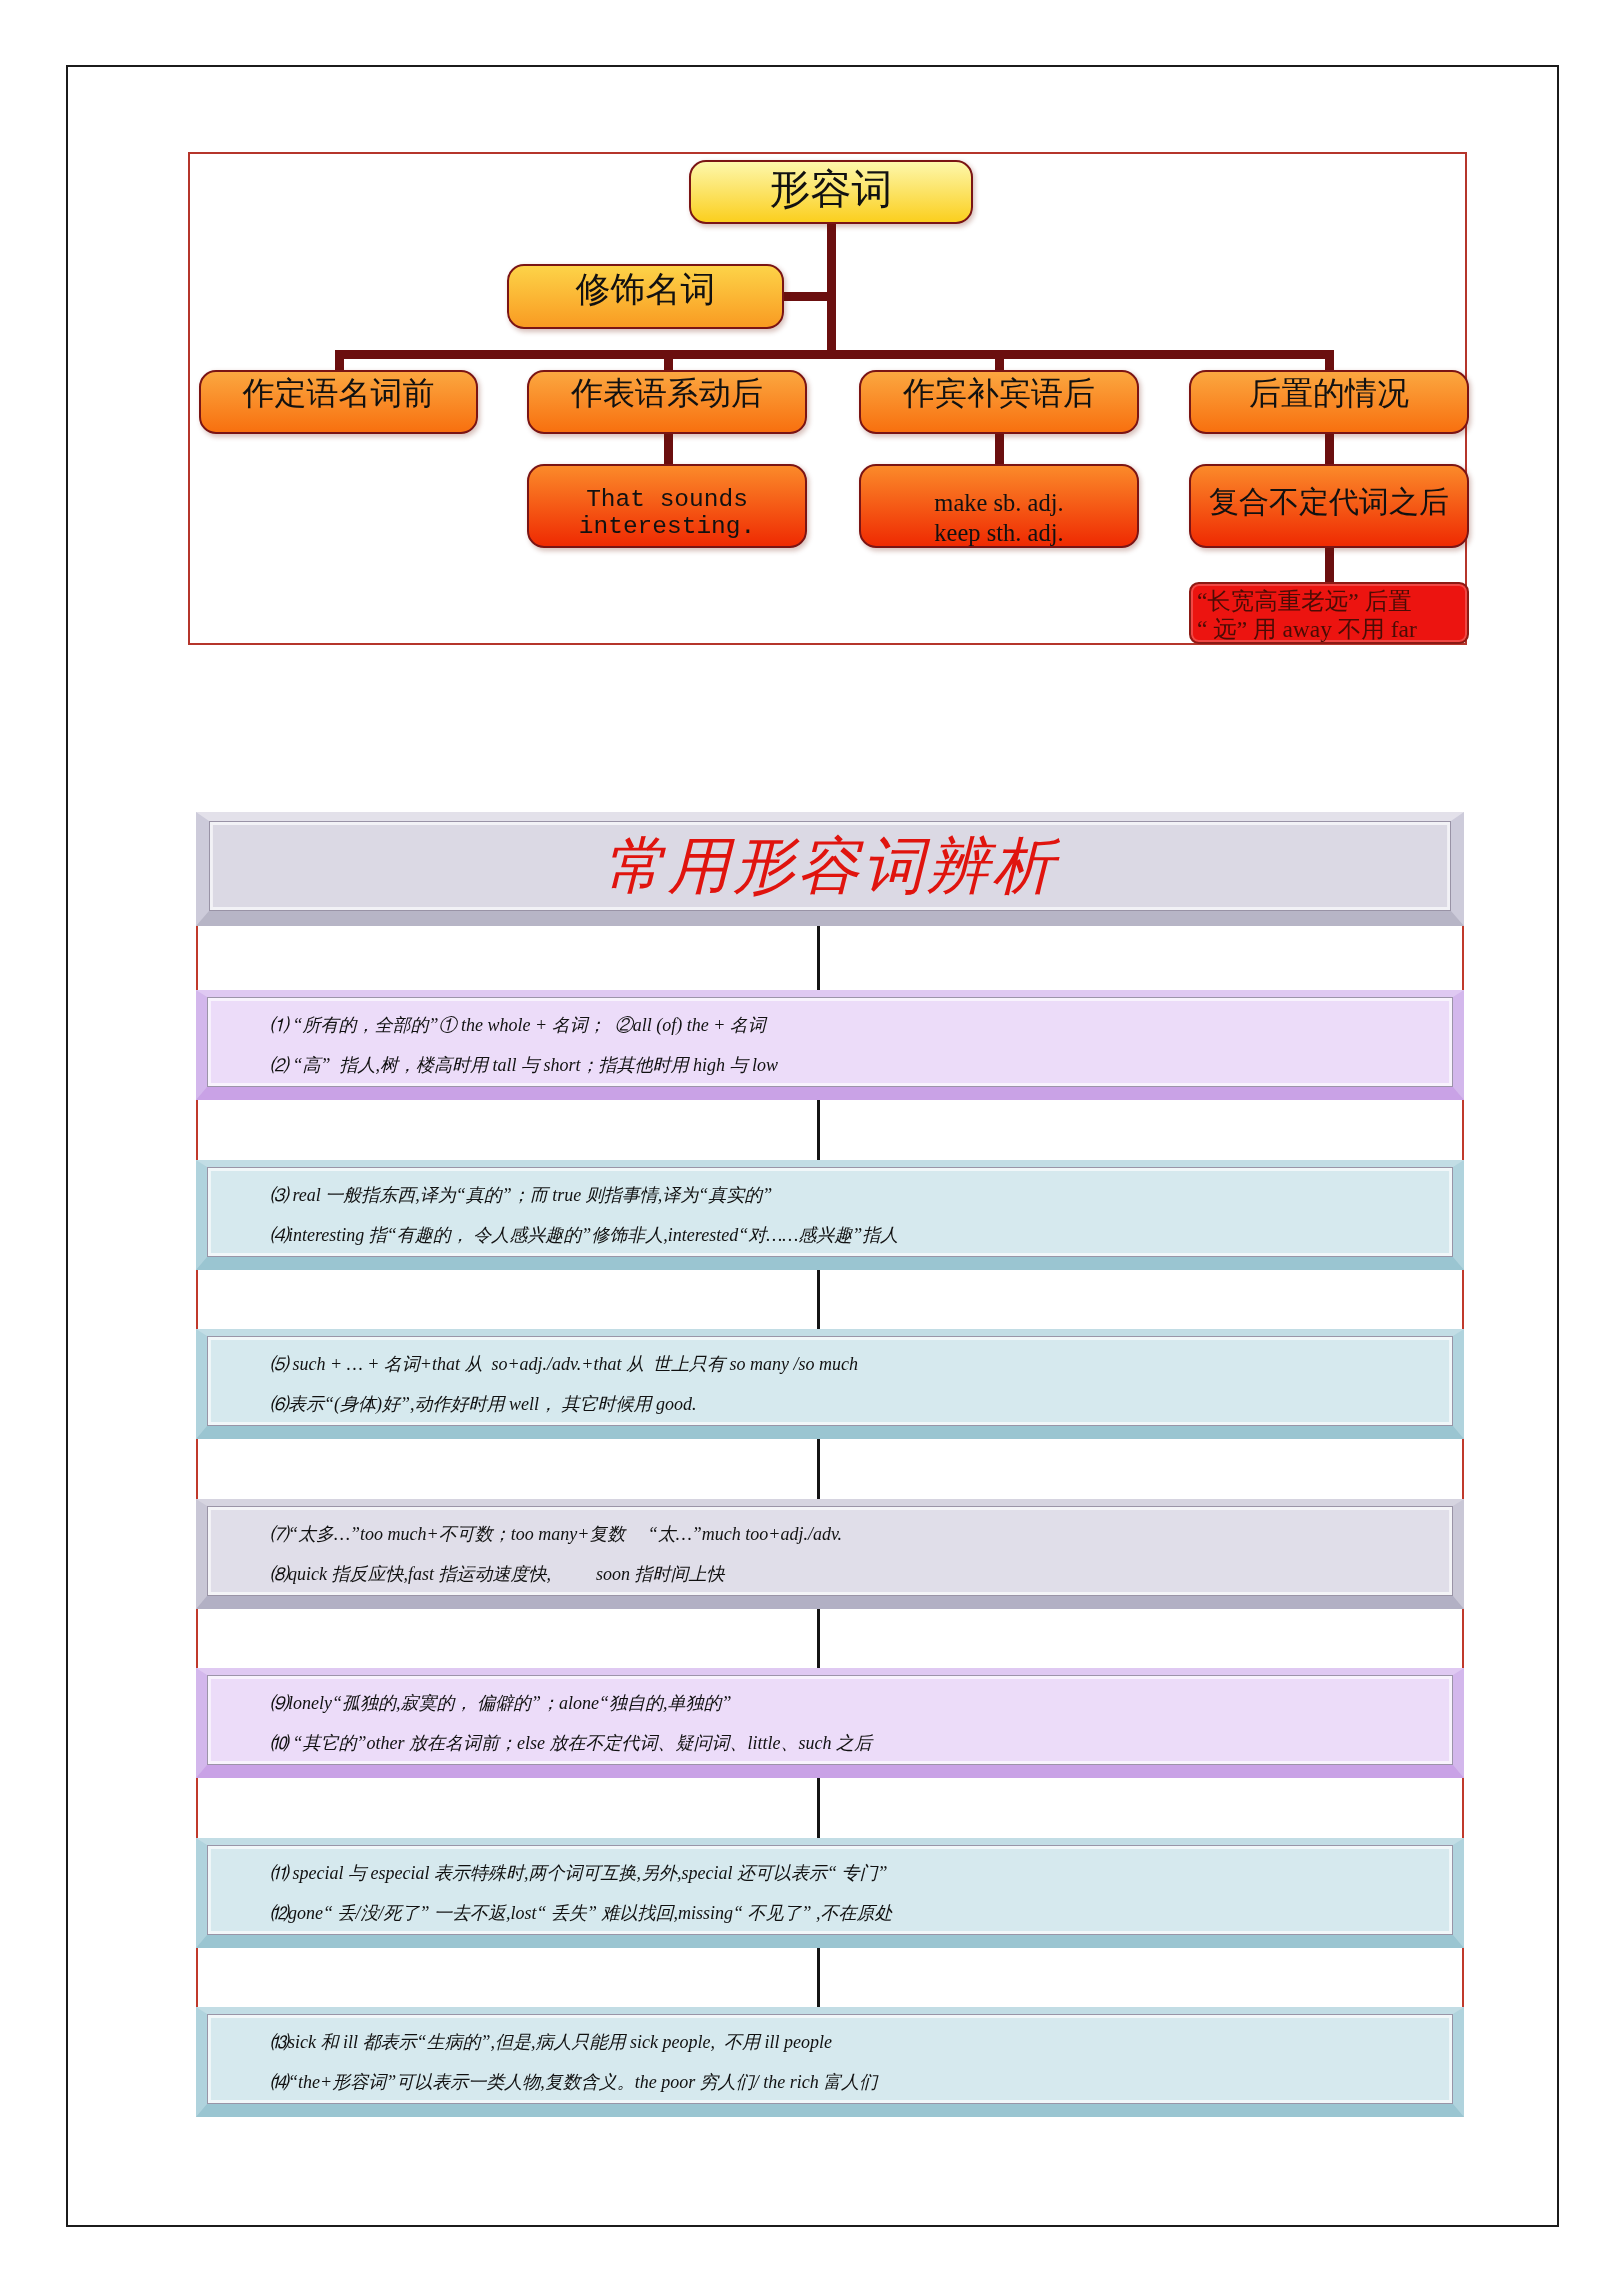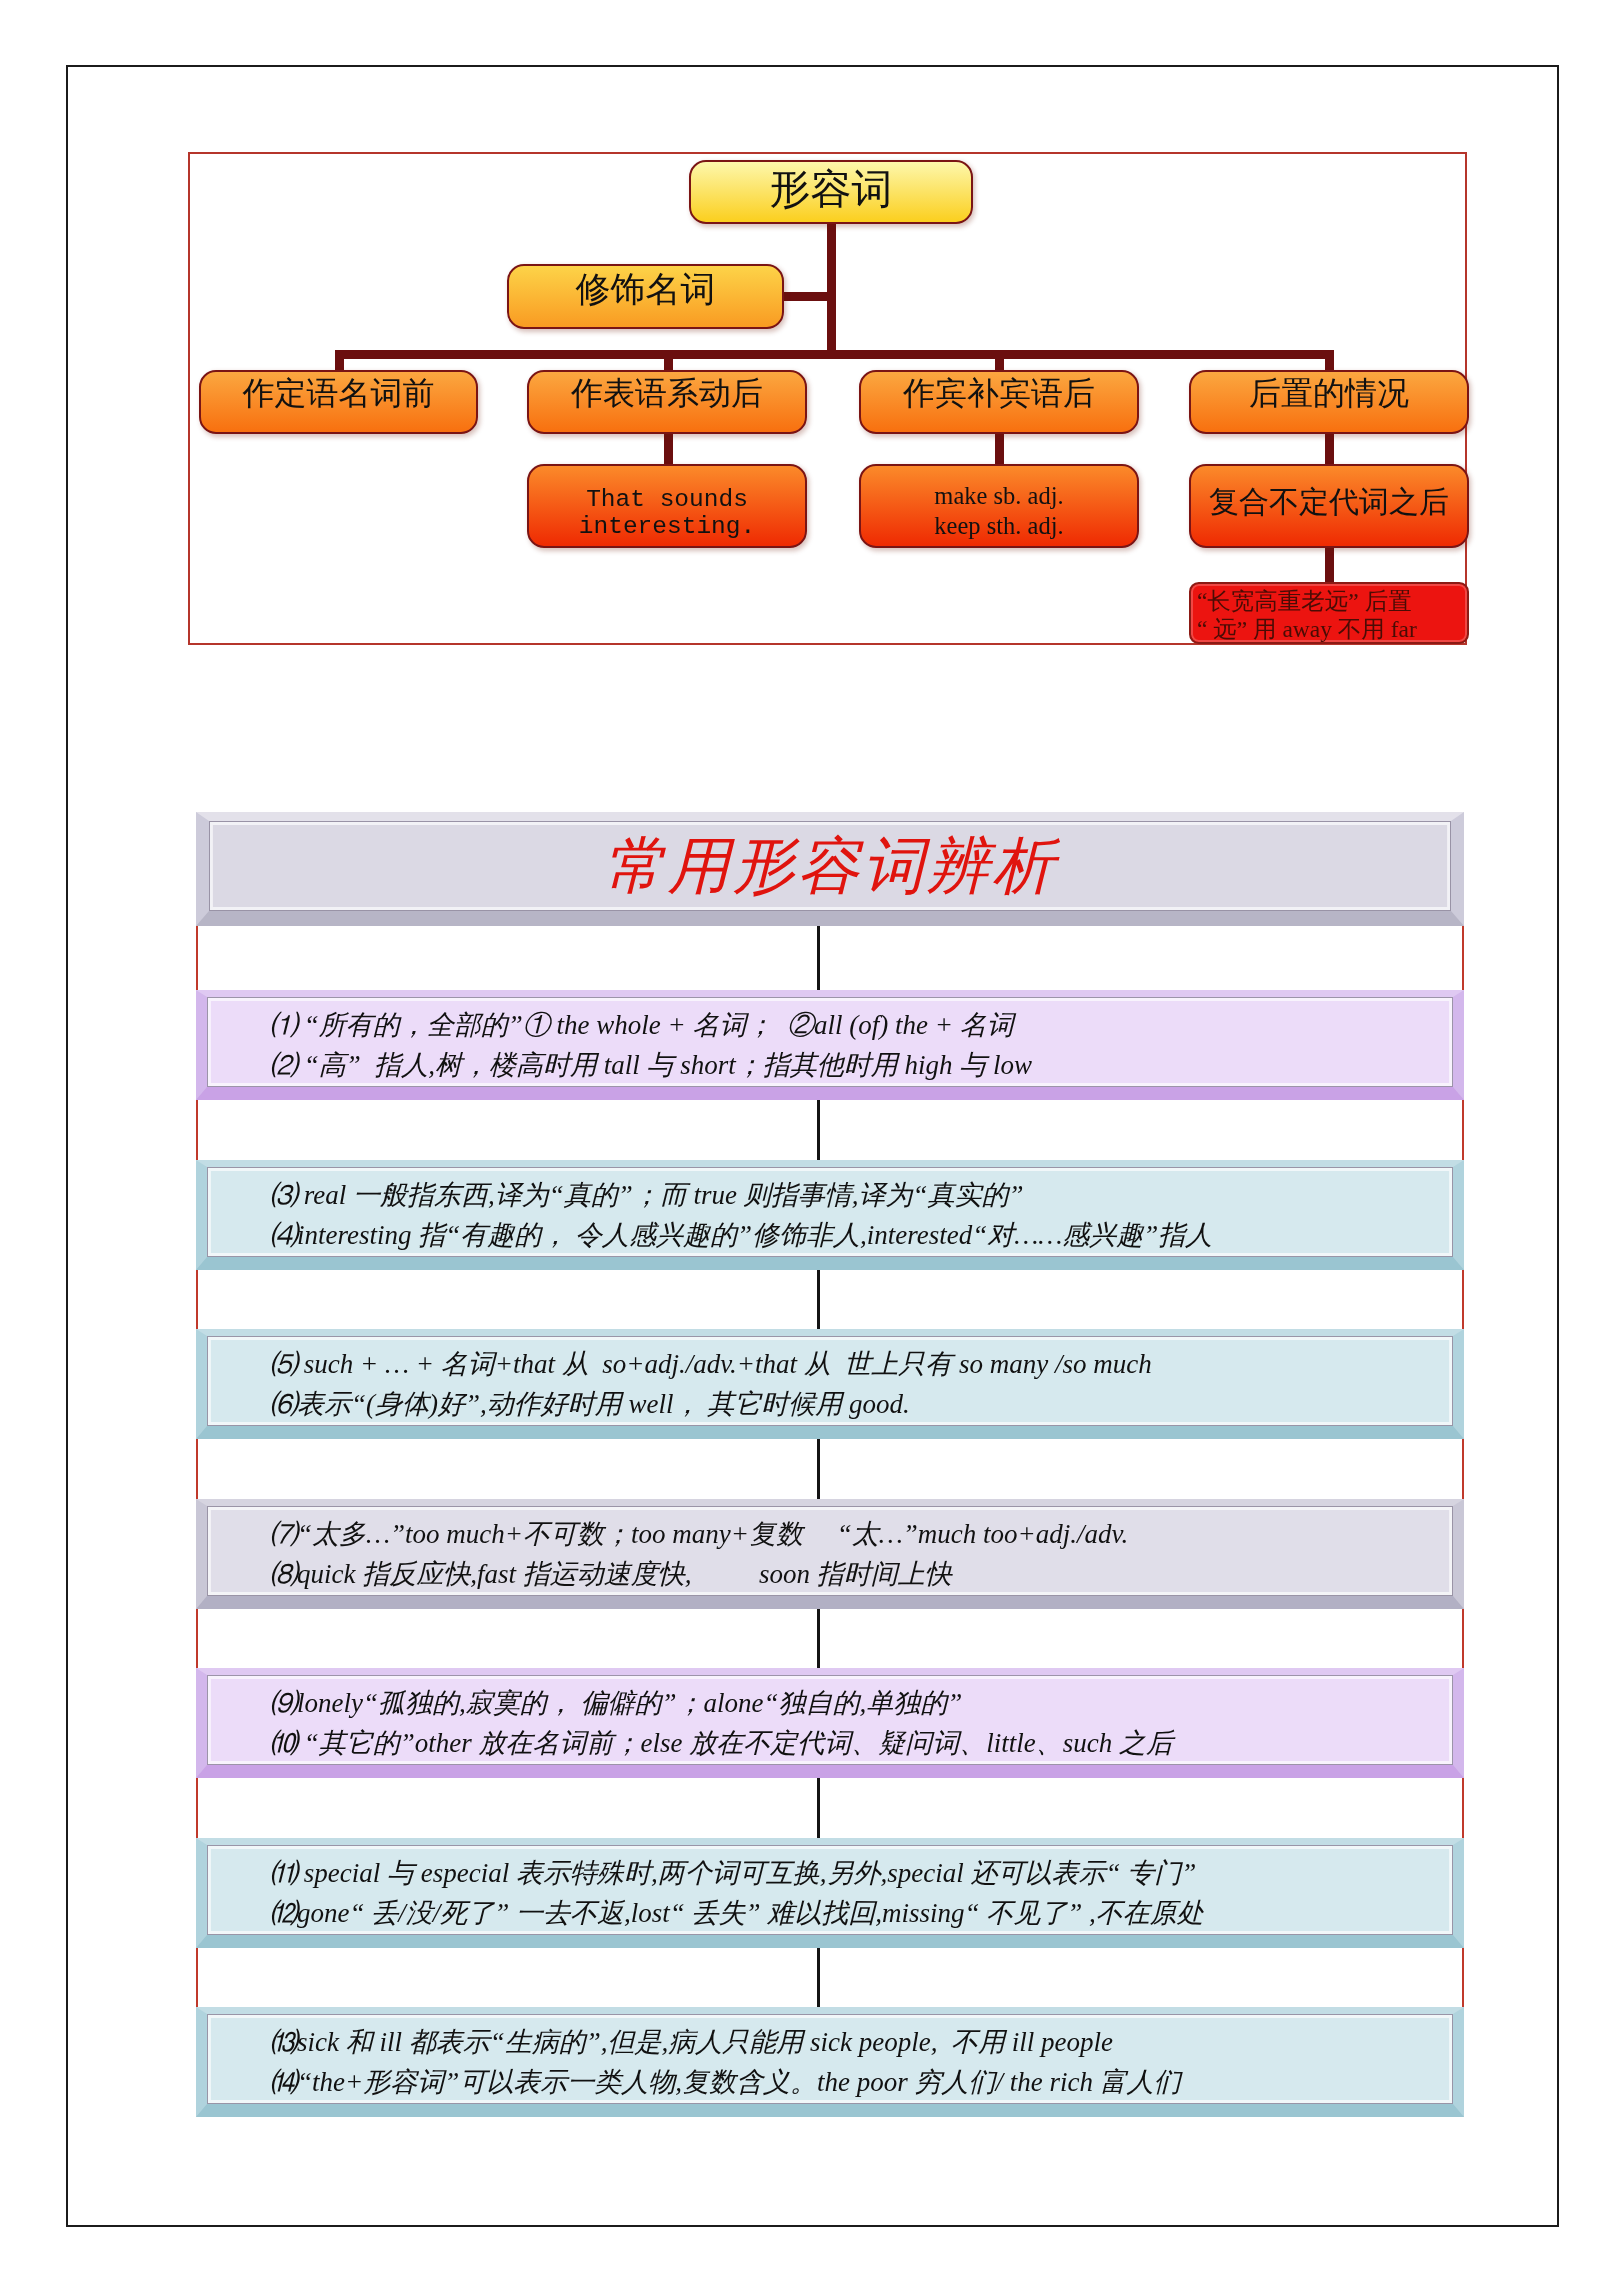--- a/index.html
+++ b/index.html
@@ -24,38 +24,38 @@
   .cbox-mod{left:507px;top:264px;width:277px;height:65px;font-size:35px;
     background:linear-gradient(#fdd348,#f99b22);}
   .cbox-pos{top:370px;height:64px;font-size:32px;background:linear-gradient(#fba740,#f8700f);}
   .cbox-p1{left:199px;width:279px;}
   .cbox-p2{left:527px;width:280px;}
   .cbox-p3{left:859px;width:280px;}
   .cbox-p4{left:1189px;width:280px;}
   .cbox-ex{top:464px;height:84px;background:linear-gradient(#fb8a2a,#ef2a02);
     flex-direction:column;justify-content:flex-start;}
   .cbox-e1{left:527px;width:280px;font-size:24.5px;padding-top:19.6px;font-family:Liberation Mono, monospace;}
-  .cbox-e2{left:859px;width:280px;font-size:24.5px;padding-top:15px;line-height:30px;}
+  .cbox-e2{left:859px;width:280px;font-size:24.5px;padding-top:22px;line-height:30px;}
   .cbox-e3{left:1189px;width:280px;font-size:30px;padding-top:15.7px;}
   .cbox-note{
     left:1189px;top:582px;width:280px;height:62px;z-index:3;
     background:#ec1410;border:2px solid #8c1a14;border-radius:9.8px;
     color:#4a0c05;font-size:23.5px;line-height:28px;text-align:left;
     padding:2.9px 2px 0 5.9px;box-shadow:inset 0 0 0 2px rgba(255,255,255,.22);
   }
   .conn{background:#6b0f0f;z-index:1;}
 
   
   .plaque{
     left:196px;width:1268px;border-style:solid;z-index:2;
     box-shadow:inset 0 0 0 1px rgba(80,70,100,.55),inset 0 0 0 3.9px rgba(255,255,255,.65);
     font-style:italic;
   }
   .plaque .lines{padding:7.8px 35px 0 63px;}
-  .pline{font-size:27px;line-height:40px;white-space:pre-wrap;}
+  .pline{font-size:18px;line-height:40px;white-space:pre-wrap;}
   .style-purple{border-width:7.8px 11.8px 13.7px;border-color:#dfc9f2 #d3b7ec #c9a2e6 #d3b7ec;background:#ecdcf9;}
   .style-teal  {border-width:7.8px 11.8px 13.7px;border-color:#c2dde5 #b0d3dd #9ac5d1 #b0d3dd;background:#d6e9ee;}
   .style-gray  {border-width:7.8px 11.8px 13.7px;border-color:#d6d4e0 #c9c7d6 #b2b0c4 #c9c7d6;background:#e0dee9;}
   .title-plaque{
     top:812px;height:114px;border-width:9.8px 13.7px 15.7px;
     border-color:#e3e1ea #cdcbda #b7b5c6 #cdcbda;background:#dbd9e4;
     display:flex;align-items:center;justify-content:center;
   }
   .title-text{font-size:62px;letter-spacing:2.9px;color:#e0140e;}
   .note-row{height:110px;}

